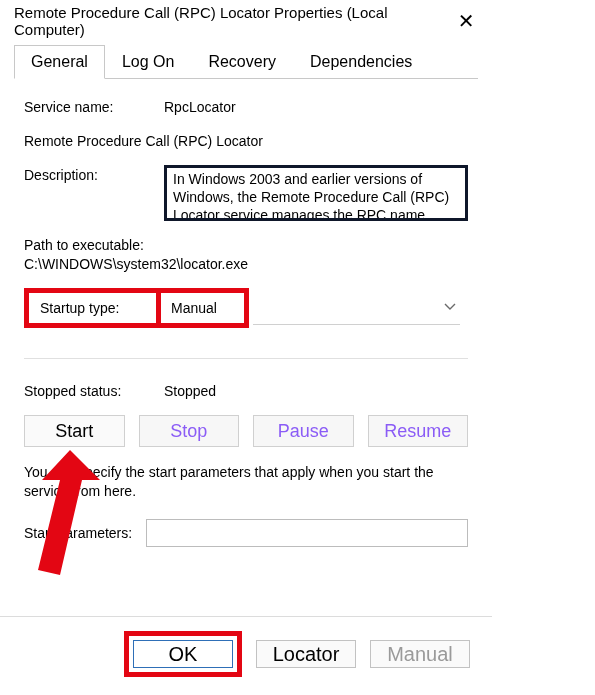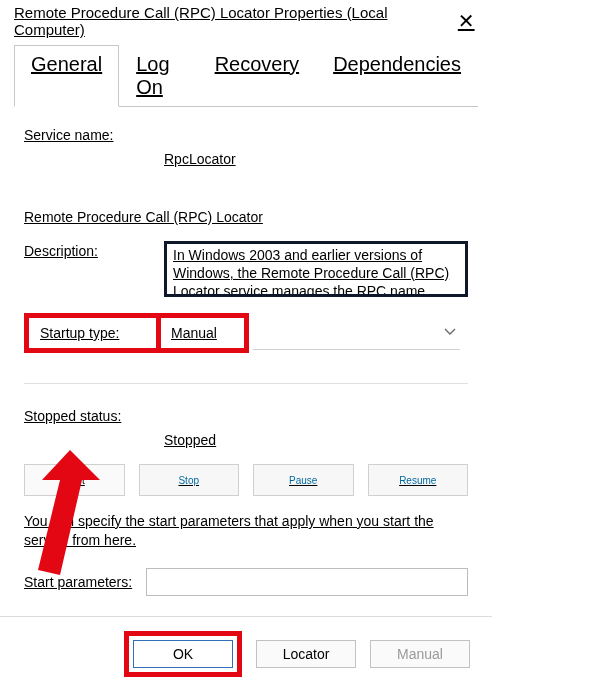--- a/index.html
+++ b/index.html
@@ -10,21 +10,20 @@
       width: 595px;
       height: 695px;
       overflow: hidden;
       position: relative;
     }
     .dialog {
       width: 492px;
       height: 695px;
       background: #fff;
       position: relative;
-      text-decoration: underline;
     }
     .titlebar {
       display: flex;
       align-items: center;
       justify-content: space-between;
       padding: 8px 14px 4px 14px;
       height: 38px;
     }
     .titlebar-title {
       font-size: 15px;
@@ -38,21 +37,21 @@
       cursor: pointer;
       user-select: none;
     }
     .tabs {
       display: flex;
       margin: 6px 14px 0 14px;
       position: relative;
     }
     .tab {
       padding: 7px 16px;
-      font-size: 20px;
+      font-size: 16px;
       color: #000;
       cursor: pointer;
       border: 1px solid transparent;
       position: relative;
       top: 1px;
       background: #fff;
     }
     .tab.active {
       border: 1px solid #c8c8c8;
       border-bottom: 1px solid #fff;
@@ -70,21 +69,20 @@
       margin-bottom: 16px;
     }
     .lbl {
       width: 140px;
       flex-shrink: 0;
       padding-top: 2px;
     }
     .val {
       flex: 1;
       padding-top: 2px;
-      margin-top: 24px;
     }
     .desc-box {
       flex: 1;
       border: 3px solid #0f172a;
       padding: 3px 6px;
       height: 56px;
       overflow: hidden;
       line-height: 1.28;
     }
     .path-section { margin-bottom: 16px; }
@@ -130,25 +128,25 @@
       display: flex;
       gap: 14px;
       margin-bottom: 16px;
     }
     .btn {
       flex: 1;
       height: 32px;
       border: 1px solid #d0d0d0;
       background: #fafafa;
       font-family: inherit;
-      font-size: 10px;
+      font-size: 18px;
       cursor: pointer;
     }
     .btn:disabled {
-      color: #0369a1;
+      color: #8b5cf6;
       background: #f7f7f7;
       cursor: default;
     }
     .hint {
       line-height: 1.35;
       margin-bottom: 18px;
     }
     .start-params-row {
       display: flex;
       align-items: center;
@@ -181,21 +179,21 @@
     .ok-box {
       border: 5px solid #e30613;
       padding: 4px;
     }
     .dlg-btn {
       width: 100px;
       height: 28px;
       border: 1px solid #c2c2c2;
       background: #fafafa;
       font-family: inherit;
-      font-size: 14px;
+      font-size: 20px;
       cursor: pointer;
     }
     .dlg-btn.primary {
       border: 1px solid #2e6fb7;
       background: #fff;
     }
     .dlg-btn:disabled {
       color: #9a9a9a;
       cursor: default;
     }
@@ -235,20 +233,24 @@
 
     <div class="row">
       <div class="val">Remote Procedure Call (RPC) Locator</div>
     </div>
 
     <div class="row">
       <div class="lbl">Description:</div>
       <div class="desc-box">In Windows 2003 and earlier versions of Windows, the Remote Procedure Call (RPC) Locator service manages the RPC name service database. In</div>
     </div>
 
+    <div class="path-section">
+      <div class="path-label">Path to executable:</div>
+      <div>C:\WINDOWS\system32\locator.exe</div>
+    </div>
 
     <div class="startup-row">
       <div class="startup-lbl-box">Startup type:</div>
       <div class="startup-val-box">Manual</div>
       <div class="dropdown-line">
         <svg class="chevron" viewBox="0 0 12 8">
             <path d="M1 1 L6 6 L11 1" stroke="#6a6a6a" stroke-width="1.4" fill="none"></path>
           </svg>
       </div>
     </div>

